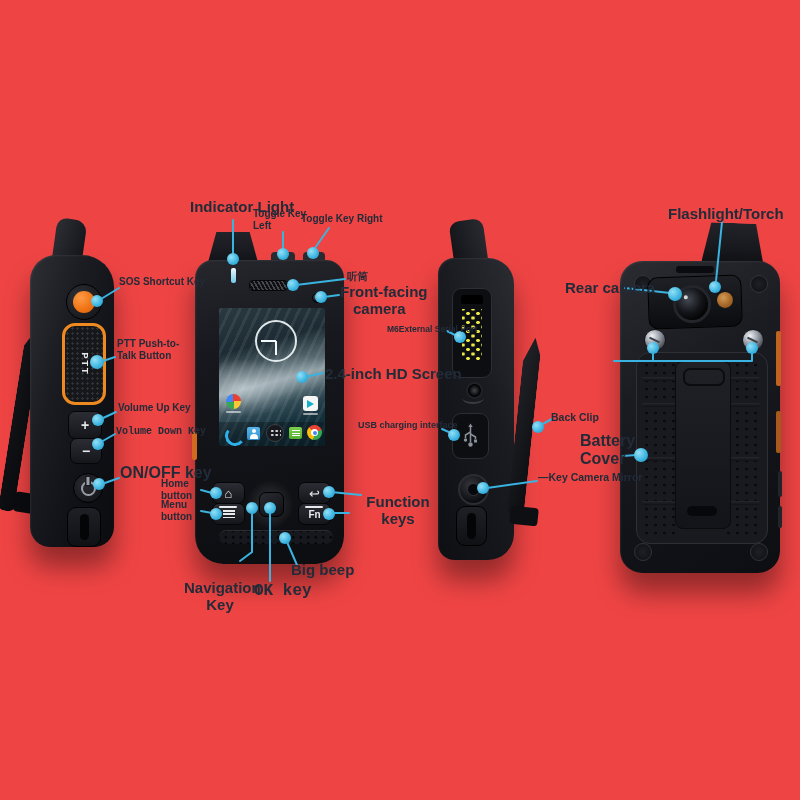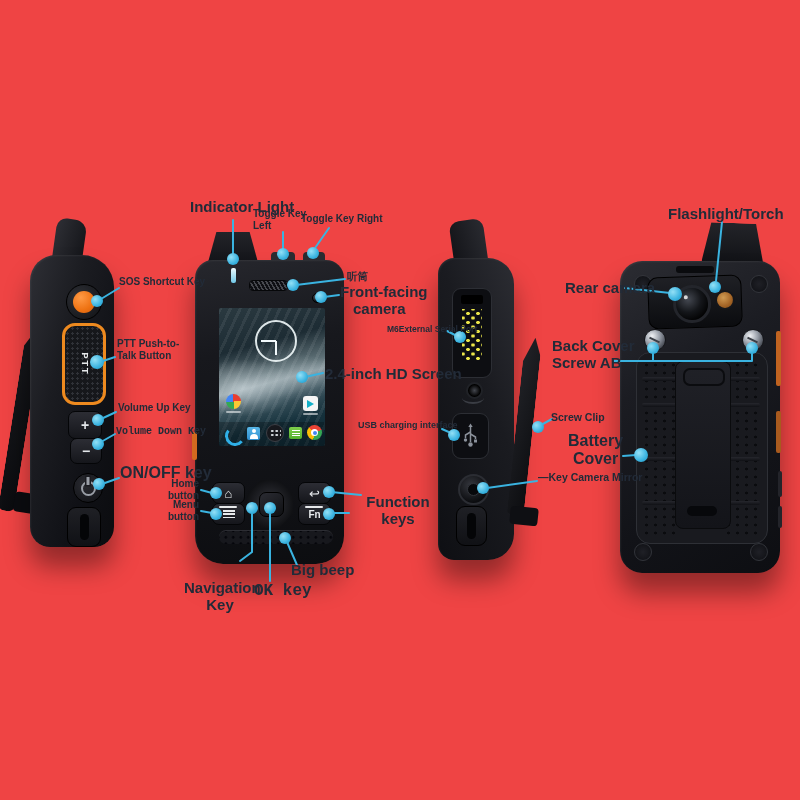--- a/index.html
+++ b/index.html
@@ -6,21 +6,21 @@
   .canvas{position:relative;width:800px;height:800px;background:#ef4444;overflow:hidden;
           font-family:"Liberation Sans",sans-serif;}
   
   .lbl{position:absolute;color:#222b38;font-weight:700;line-height:1.15;white-space:nowrap;z-index:60;}
   .lg{font-size:15px;}
   .md{font-size:16px;}
   .sm{font-size:10px;}
   .smb{font-size:10.5px;}
   .xs{font-size:8.5px;}
   .ctr{text-align:center;}
-  .rgt{text-align:right;}
+  .rgt{}
   .lbl span{display:block;}
   
   .dot{position:absolute;width:12px;height:12px;border-radius:50%;z-index:55;
        background:radial-gradient(circle at 35% 35%, #93e0f6, #3ab3e0 60%, #2193c0);
        transform:translate(-50%,-50%);}
   .dot.big{width:14px;height:14px;}
   svg.lines{position:absolute;left:0;top:0;z-index:50;}
   
   .dev{position:absolute;z-index:10;}
   .body{position:absolute;box-shadow:0 20px 26px rgba(0,0,0,.38), inset 1px 1px 2px rgba(255,255,255,.07);}
@@ -250,30 +250,26 @@
   <div class="lbl lg" style="left:340px;top:283px;">
     <span>Front-facing</span>
     <span style="margin-left:13px;">camera</span>
   </div>
   <div class="lbl lg" style="left:554px;top:279px;margin-left:11px;">Rear camera</div>
   <div class="lbl xs" style="left:387px;top:325px;">M6External Serial Port</div>
   <div class="lbl sm" style="left:117px;top:338px;">
     <span>PTT Push-to-</span>
     <span>Talk Button</span>
   </div>
-  <div class="lbl lg" style="left:552px;top:337px;">
-    <span>Back Cover</span>
-    <span>Screw AB</span>
-  </div>
   <div class="lbl lg" style="left:325px;top:365px;">2.4-inch HD Screen</div>
   <div class="lbl sm" style="left:118px;top:402px;">Volume Up Key</div>
   <div class="lbl xs" style="left:358px;top:420px;font-size:9px;">USB charging interface</div>
-  <div class="lbl smb" style="left:551px;top:411px;">Screw Clip</div>
+  <div class="lbl smb" style="left:551px;top:411px;">Back Clip</div>
   <div class="lbl sm" style="left:116px;top:426px;font-family:Liberation Mono, monospace;">Volume Down Key</div>
-  <div class="lbl md" style="left:568px;top:432px;text-align:center;">
+  <div class="lbl md" style="left:580px;top:432px;">
     <span>Battery</span>
     <span>Cover</span>
   </div>
   <div class="lbl md" style="left:120px;top:464px;">ON/OFF key</div>
   <div class="lbl sm rgt" style="left:161px;top:478px;width:38px;">
     <span>Home</span>
     <span>button</span>
   </div>
   <div class="lbl smb" style="left:538px;top:471px;">—Key Camera Mirror</div>
   <div class="lbl sm rgt" style="left:161px;top:499px;width:38px;">

